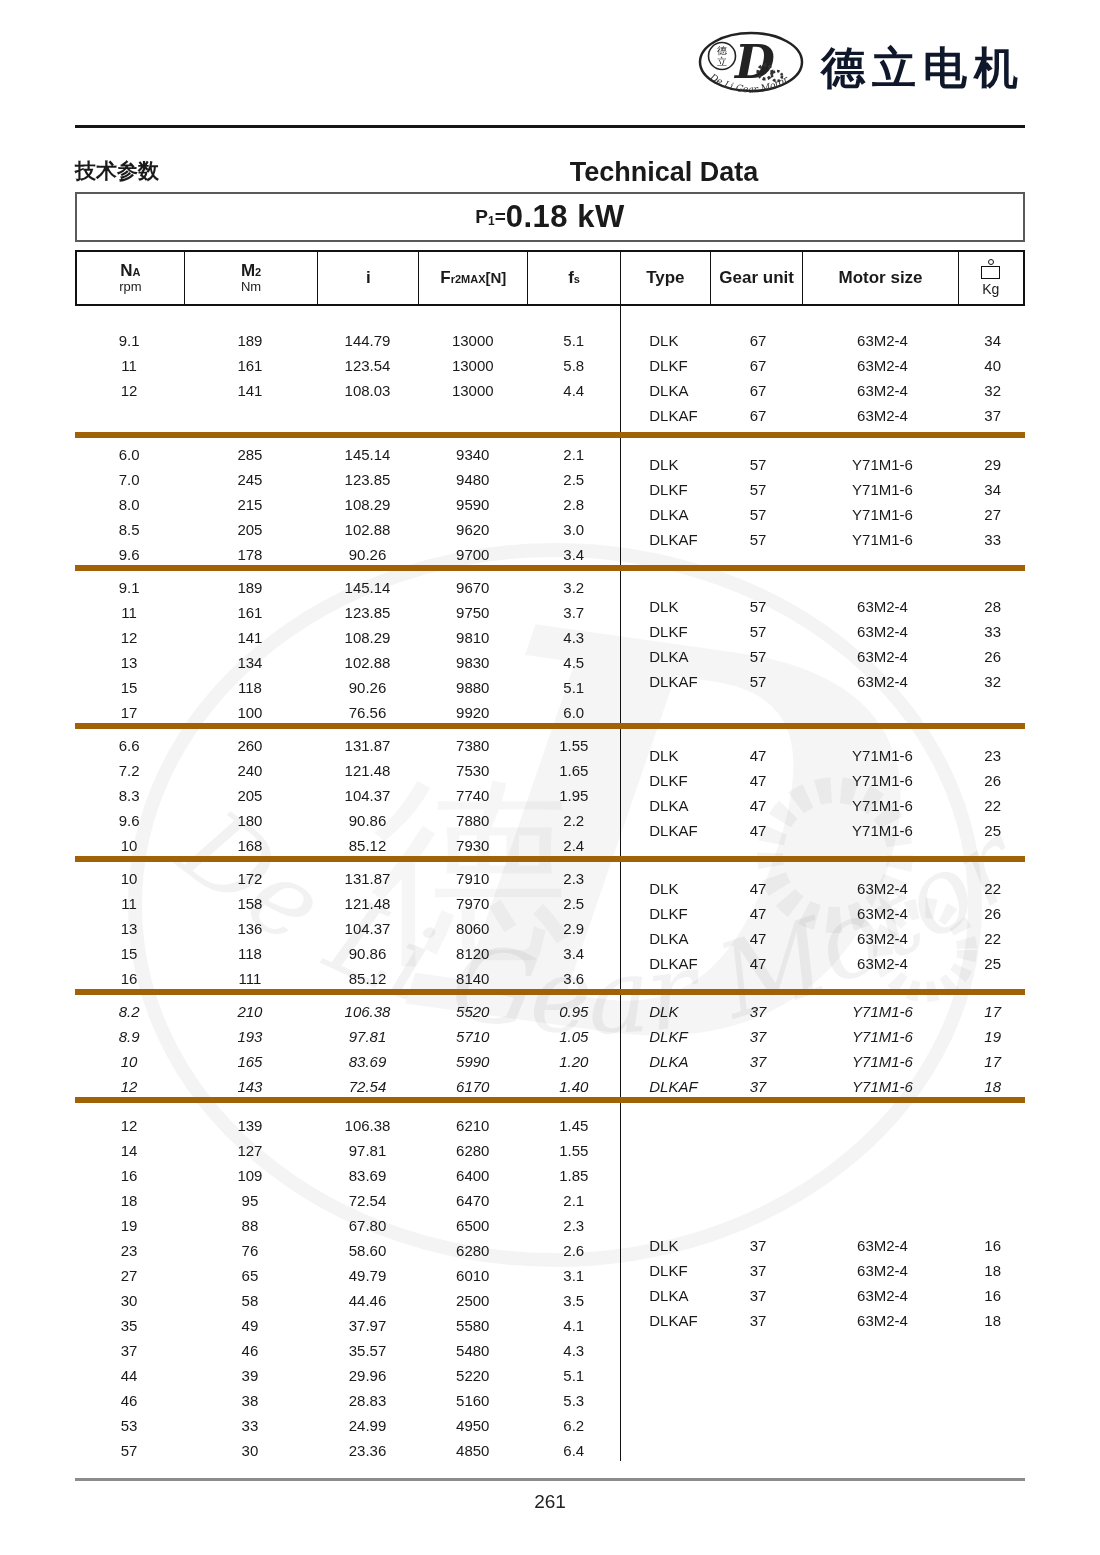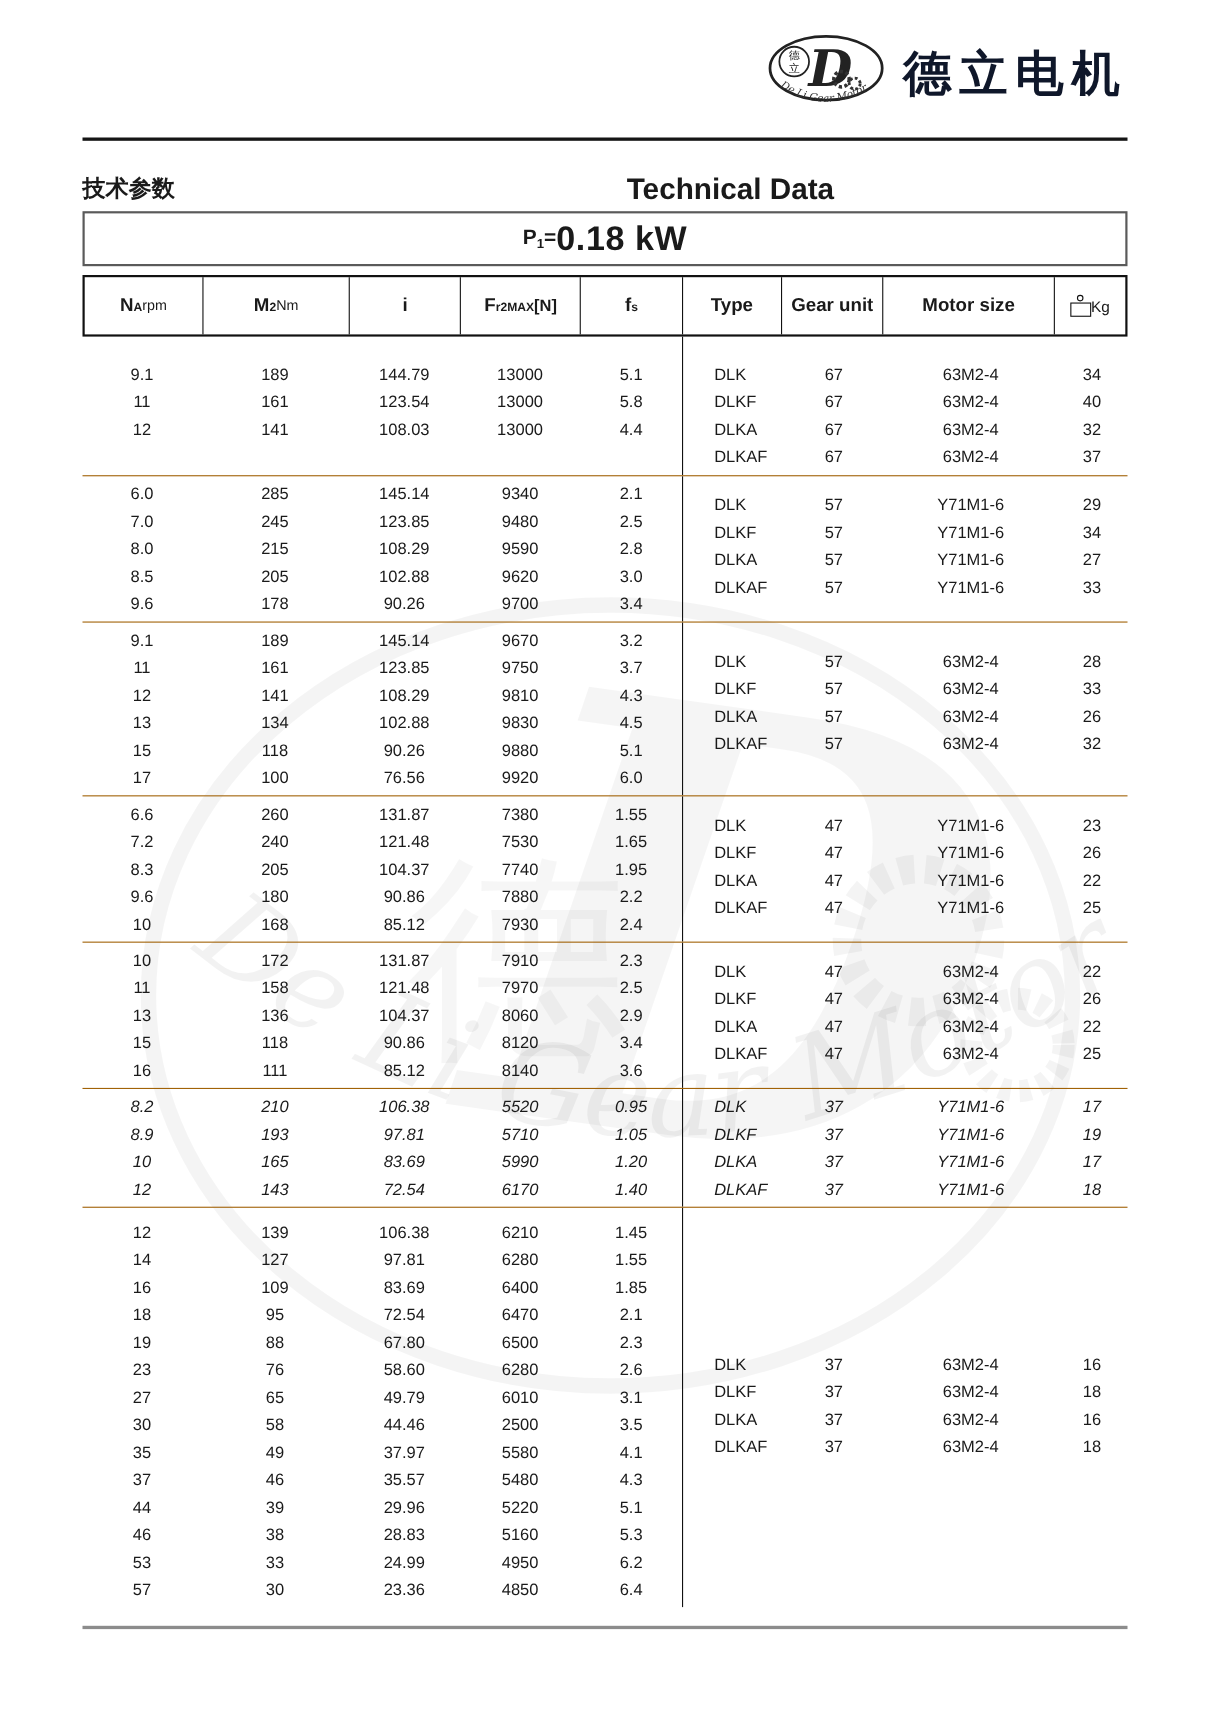--- a/index.html
+++ b/index.html
@@ -26,34 +26,34 @@
   
   .power-box { height:50px; border:2px solid #5a5a5a; display:flex; align-items:center; justify-content:center; background:#fff; }
   .p-main { font-size:19px; font-weight:700; }
   .p-sub  { font-size:12px; font-weight:700; position:relative; top:4px; }
   .p-eq   { font-size:19px; font-weight:700; }
   .p-val  { font-size:31px; font-weight:700; letter-spacing:0.5px; }
 
   
   .thead { margin-top:8px; height:56px; border:2px solid #111; display:grid;
            grid-template-columns:11.4% 14.1% 10.7% 11.5% 9.8% 9.5% 9.8% 16.4% 6.8%; background:#fff; }
-  .hcell { border-right:1px solid #111; display:flex; align-items:center; justify-content:center; line-height:1.12; }
+  .hcell { border-right:1px solid #111; display:flex; flex-direction:column; align-items:center; justify-content:center; line-height:1.12; }
   .hcell:last-child { border-right:none; }
   .h-main { font-size:17px; font-weight:700; }
   .h-sub  { font-size:11px; font-weight:700; }
   .h-sfx  { font-size:15px; font-weight:700; }
   .h-unit { font-size:13px; font-weight:400; }
   .kg-knob { width:6px; height:6px; border:1.5px solid #111; border-radius:50%; margin-bottom:1px; }
   .kg-body { width:19px; height:13px; border:1.6px solid #111; }
   .kg-label { font-size:14px; margin-top:3px; }
 
   
   .tbody { background:transparent; }
   .group { position:relative; }
-  .group + .group { border-top:1px solid #a16207; }
+  .group + .group { border-top:6px solid #a16207; }
   .left-block { position:absolute; top:0; bottom:0; left:0; width:57.5%; border-right:1px solid #111; }
   .lgrid { display:grid; grid-template-columns:19.83% 24.52% 18.61% 20% 17.04%; grid-auto-rows:25px; }
   .right-block { position:absolute; left:57.5%; width:42.5%; display:grid;
                  grid-template-columns:22.35% 23.06% 38.59% 16%; grid-auto-rows:25px; }
   .tcell { font-size:15px; text-align:center; line-height:25px; white-space:nowrap; }
   .tcell.type { text-align:left; padding-left:28px; }
 
   
   .footer-rule { height:3px; background:#8c8c8c; margin-top:17px; }
   .page-num { text-align:center; font-size:19px; margin-top:10px; color:#222; }
@@ -519,15 +519,16 @@
             <div class="tcell">16</div>
             <div class="tcell type">DLKAF</div>
             <div class="tcell">37</div>
             <div class="tcell">63M2-4</div>
             <div class="tcell">18</div>
           </div>
         </div>
       </div>
 
     <div class="footer-rule"></div>
+    <div class="page-num">261</div>
 
   </div>
 </div>
 
 </body></html>

